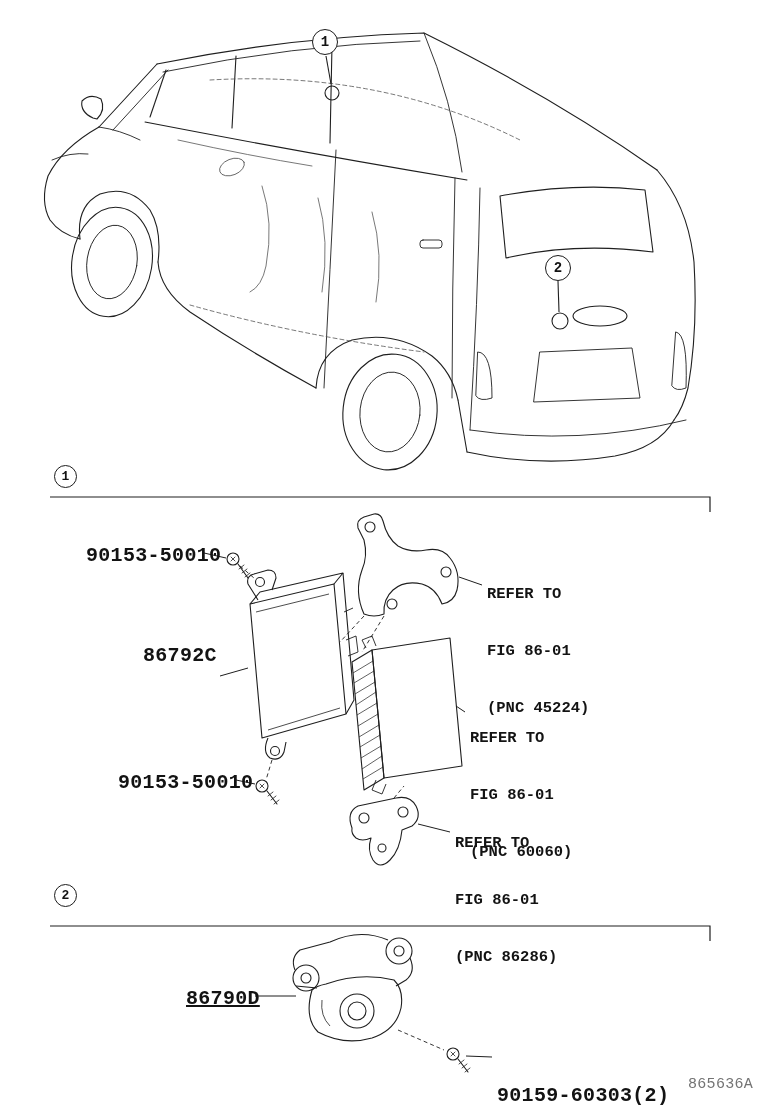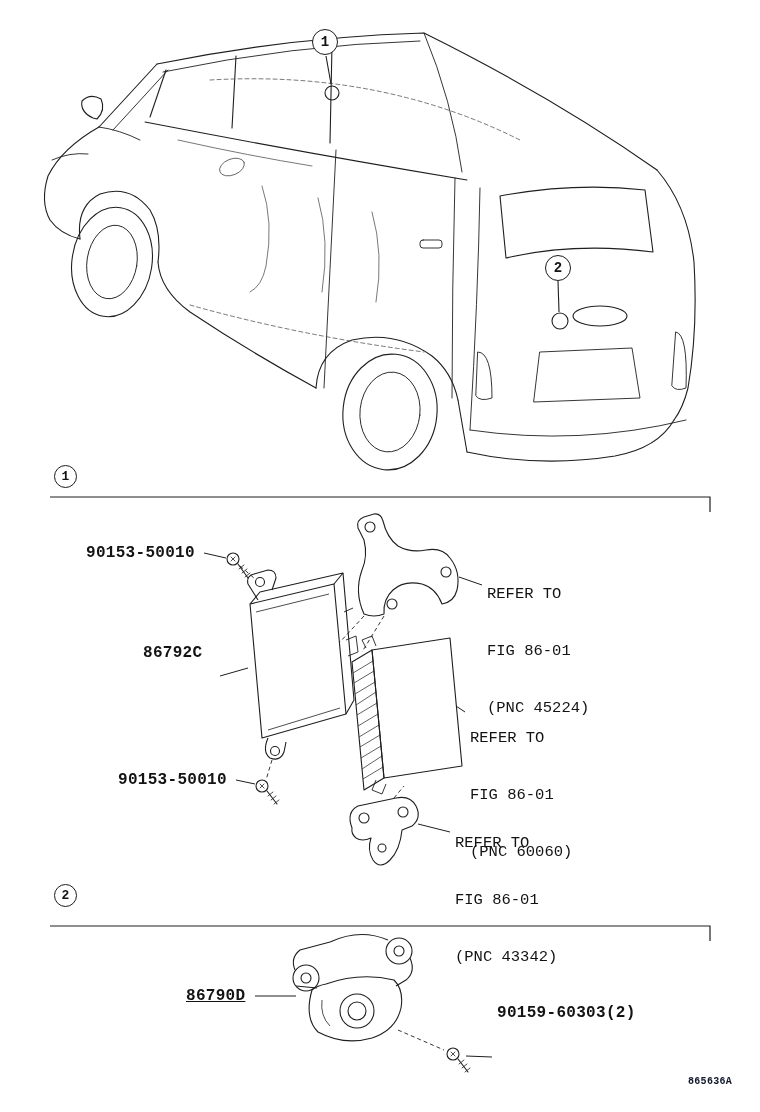--- a/index.html
+++ b/index.html
@@ -1,28 +1,28 @@
 <!DOCTYPE html>
 <html><head>
 <meta charset="utf-8">
 <style>
   * { margin:0; padding:0; box-sizing:border-box; }
   html,body { width:760px; height:1112px; background:#fff; }
   body { font-family:"Liberation Mono", monospace; position:relative; overflow:hidden; color:#111; }
   .canvas { position:absolute; left:0; top:0; width:760px; height:1112px; background:#fff; }
   svg.art { position:absolute; left:0; top:0; display:block; }
-  .label { position:absolute; font-weight:700; font-size:16px; letter-spacing:.3px; white-space:pre; color:#131313; }
-  .refblock { position:absolute; font-weight:400; font-size:15.5px; line-height:19px; white-space:pre; color:#131313; }
+  .label { position:absolute; font-weight:700; font-size:20px; letter-spacing:.3px; white-space:pre; color:#131313; }
+  .refblock { position:absolute; font-weight:700; font-size:15.5px; line-height:19px; white-space:pre; color:#131313; }
   .callout { position:absolute; width:26px; height:26px; border:1.4px solid #1c1c1c; border-radius:50%;
              display:flex; align-items:center; justify-content:center; font-size:14px; font-weight:700;
              background:#fff; color:#131313; }
   .marker { position:absolute; width:23px; height:23px; border:1.3px solid #1c1c1c; border-radius:50%;
             display:flex; align-items:center; justify-content:center; font-size:13px; font-weight:700;
             background:#fff; color:#131313; }
-  .footer-code { position:absolute; font-weight:700; font-size:10px; letter-spacing:.3px; color:#0f172a; }
+  .footer-code { position:absolute; font-weight:400; font-size:15px; letter-spacing:.3px; color:#737373; }
 </style>
 </head>
 <body>
 
 <div class="canvas">
 
   <svg class="art" width="760" height="1112" viewBox="0 0 760 1112">
 
     <g stroke="#1f1f1f" stroke-width="1.1" fill="none" stroke-linecap="round" stroke-linejoin="round">
 
@@ -223,21 +223,21 @@
 
   <div class="refblock" style="left:470px; top:691px;">
     <div>REFER TO</div>
     <div>FIG 86-01</div>
     <div>(PNC 60060)</div>
   </div>
 
   <div class="refblock" style="left:455px; top:796px;">
     <div>REFER TO</div>
     <div>FIG 86-01</div>
-    <div>(PNC 43342)</div>
+    <div>(PNC 86286)</div>
   </div>
 
   <div class="label" style="left:186px; top:987px;text-decoration:underline;">86790D</div>
-  <div class="label" style="left:497px; top:1004px;">90159-60303(2)</div>
+  <div class="label" style="left:497px; top:1084px;">90159-60303(2)</div>
 
   <div class="footer-code" style="left:688px; top:1076px;">865636A</div>
 
 </div>
 
 </body></html>

